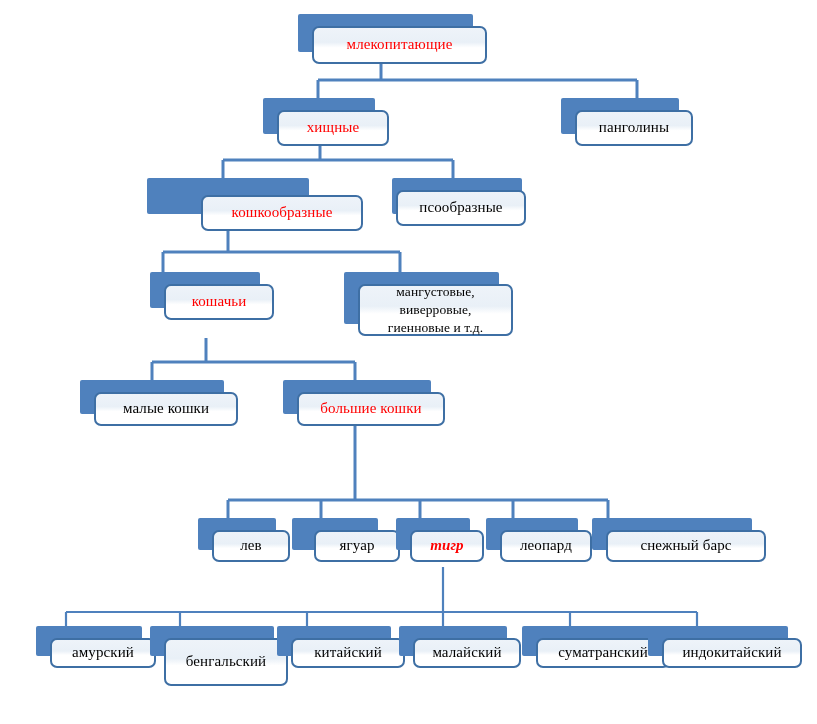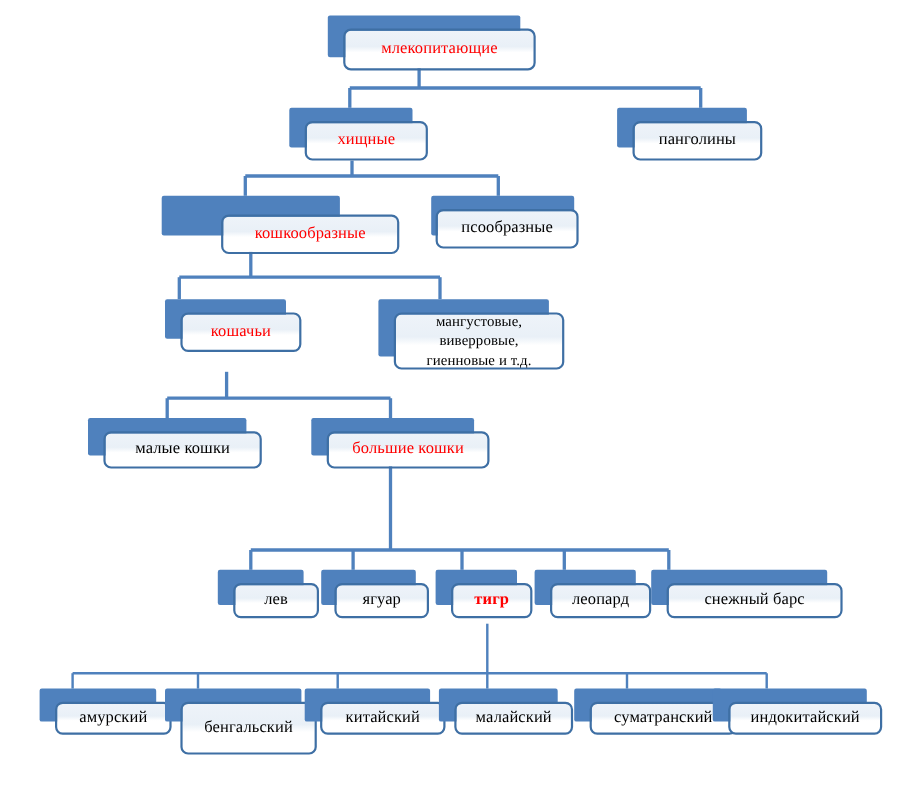--- a/index.html
+++ b/index.html
@@ -211,28 +211,28 @@
 
   <div class="node" style="left:198px; top:518px;">
     <div class="plate" style="width:78px; height:32px;"></div>
     <div class="card" style="left:14px; top:12px; width:78px; height:32px;">
       <span class="label">лев</span>
     </div>
   </div>
 
   <div class="node" style="left:292px; top:518px;">
     <div class="plate" style="width:86px; height:32px;"></div>
-    <div class="card" style="left:12px; top:12px; width:86px; height:32px;">
+    <div class="card" style="left:22px; top:12px; width:86px; height:32px;">
       <span class="label">ягуар</span>
     </div>
   </div>
 
   <div class="node red bold" style="left:396px; top:518px;">
     <div class="plate" style="width:74px; height:32px;"></div>
-    <div class="card" style="left:14px; top:12px; width:74px; height:32px;">
+    <div class="card" style="left:14px; top:12px; width:74px; height:32px;font-style:italic;">
       <span class="label">тигр</span>
     </div>
   </div>
 
   <div class="node" style="left:486px; top:518px;">
     <div class="plate" style="width:92px; height:32px;"></div>
     <div class="card" style="left:14px; top:12px; width:92px; height:32px;">
       <span class="label">леопард</span>
     </div>
   </div>

